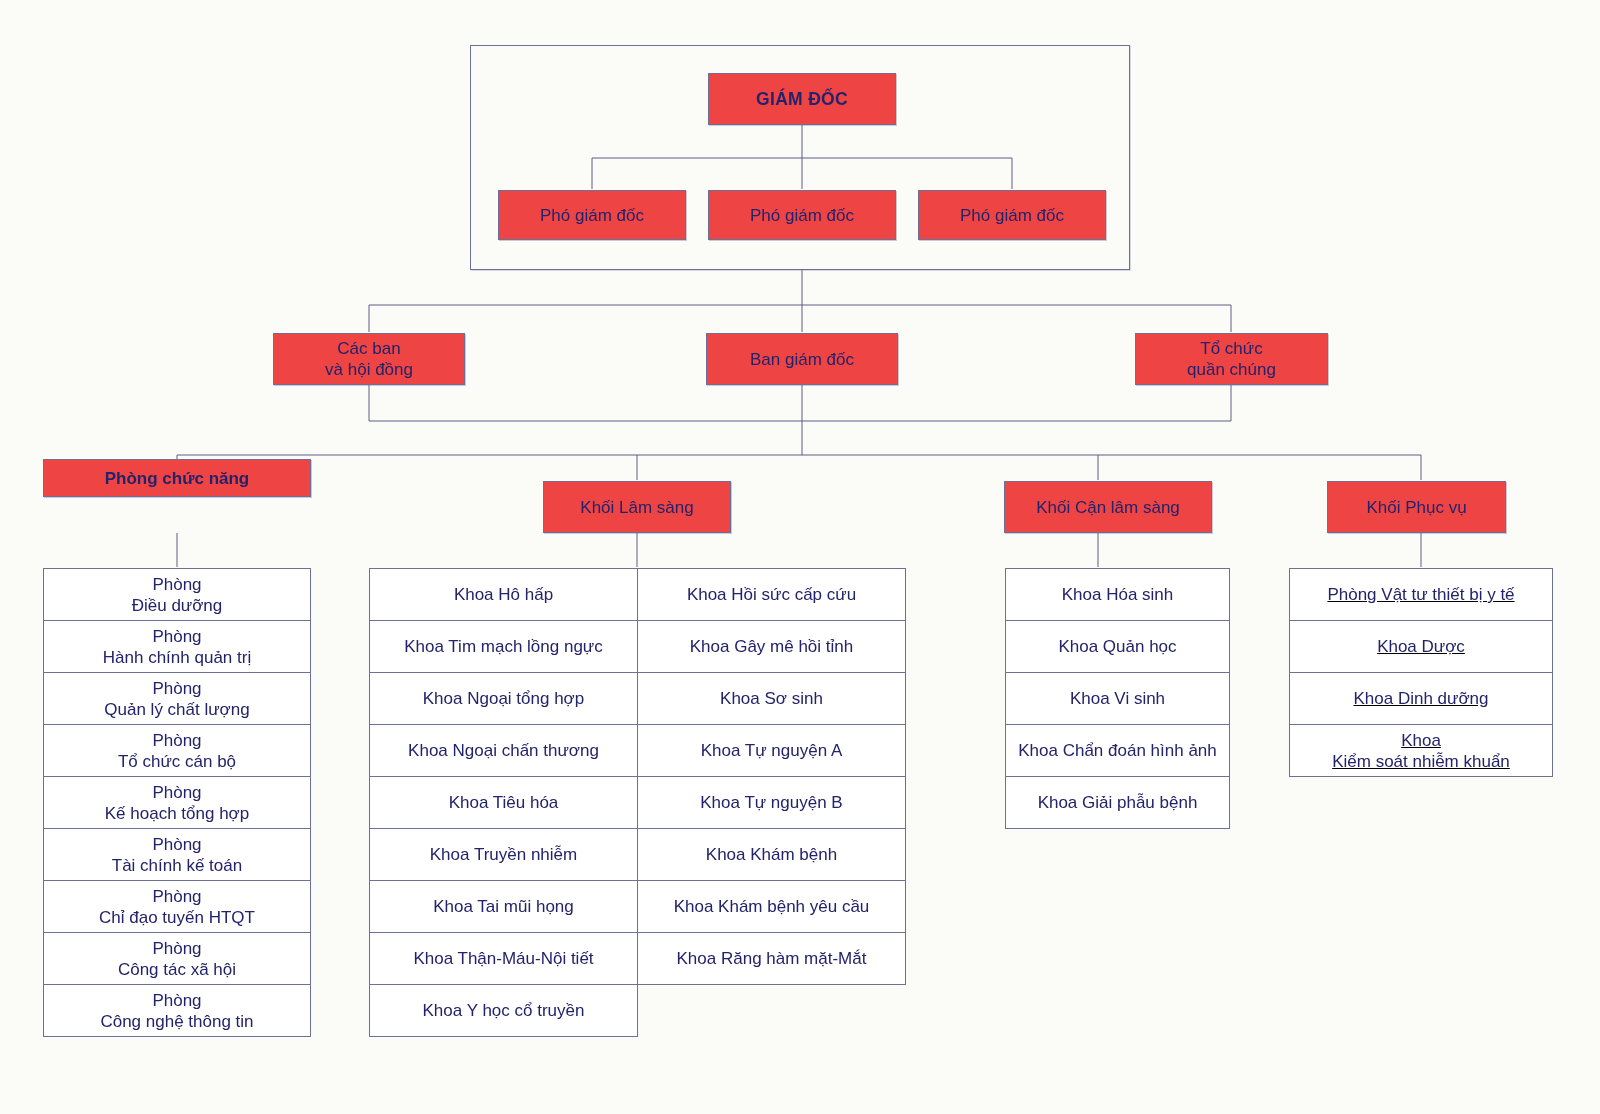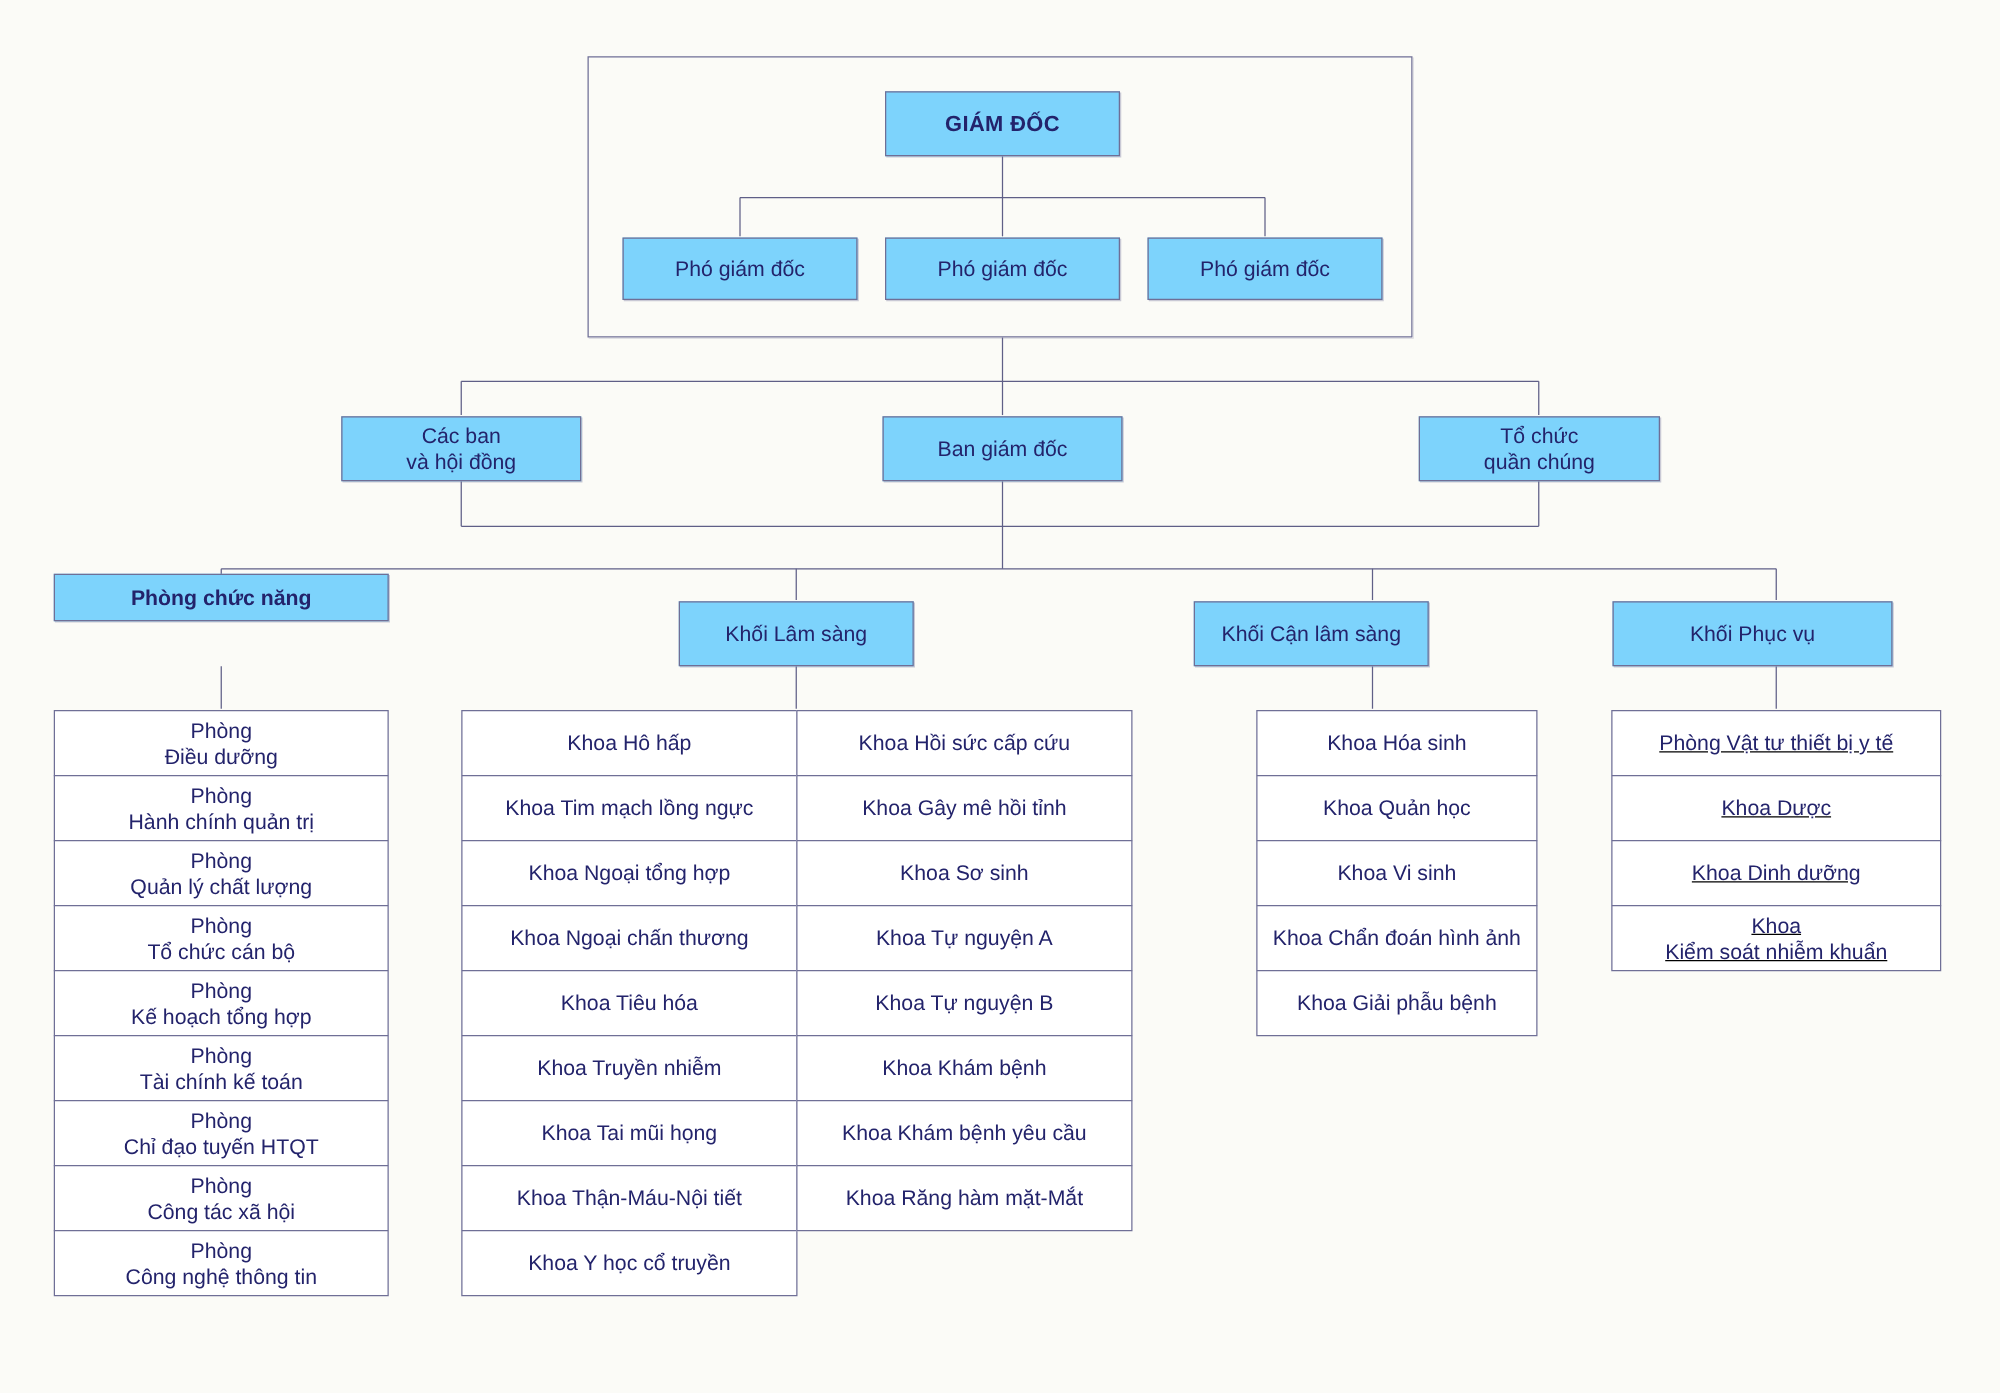--- a/index.html
+++ b/index.html
@@ -10,21 +10,21 @@
   .canvas{
     position:relative;
     width:1600px;height:1114px;
     background:#FBFBF7;
     overflow:hidden;
   }
   svg.connectors{position:absolute;left:0;top:0;z-index:0;}
   .box{
     position:absolute;
     box-sizing:border-box;
-    background:#7dd3fc;
+    background:#ef4444;
     border:1px solid #6F6F96;
     box-shadow:1px 1px 0 rgba(110,110,150,0.35);
     color:#23236B;
     font-size:17px;
     line-height:21px;
     display:flex;align-items:center;justify-content:center;
     text-align:center;
     white-space:pre-line;
     z-index:1;
   }
@@ -109,22 +109,22 @@
   <div class="box" style="left:918px;top:190px;width:188px;height:50px;">Phó giám đốc</div>
 
   <div class="box" style="left:273px;top:333px;width:192px;height:52px;">Các ban
 và hội đồng</div>
   <div class="box" style="left:706px;top:333px;width:192px;height:52px;">Ban giám đốc</div>
   <div class="box" style="left:1135px;top:333px;width:193px;height:52px;">Tổ chức
 quần chúng</div>
 
   <div class="box" style="left:43px;top:459px;width:268px;height:38px;font-weight:bold;">Phòng chức năng</div>
   <div class="box" style="left:543px;top:481px;width:188px;height:52px;">Khối Lâm sàng</div>
-  <div class="box" style="left:955px;top:481px;width:188px;height:52px;">Khối Cận lâm sàng</div>
-  <div class="box" style="left:1290px;top:481px;width:224px;height:52px;">Khối Phục vụ</div>
+  <div class="box" style="left:1004px;top:481px;width:208px;height:52px;">Khối Cận lâm sàng</div>
+  <div class="box" style="left:1327px;top:481px;width:179px;height:52px;">Khối Phục vụ</div>
 
   <div class="list" style="left:43px;top:568px;width:268px;">
     <div class="cell">Phòng
 Điều dưỡng</div>
     <div class="cell">Phòng
 Hành chính quản trị</div>
     <div class="cell">Phòng
 Quản lý chất lượng</div>
     <div class="cell">Phòng
 Tổ chức cán bộ</div>

